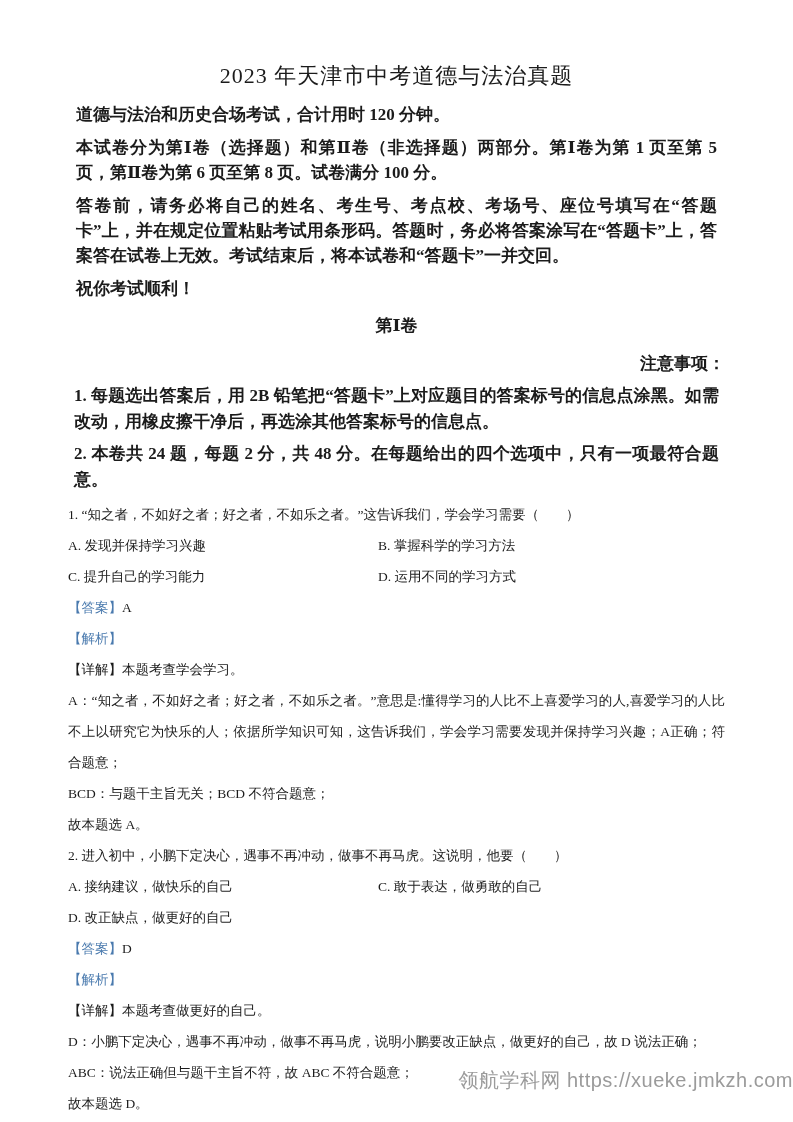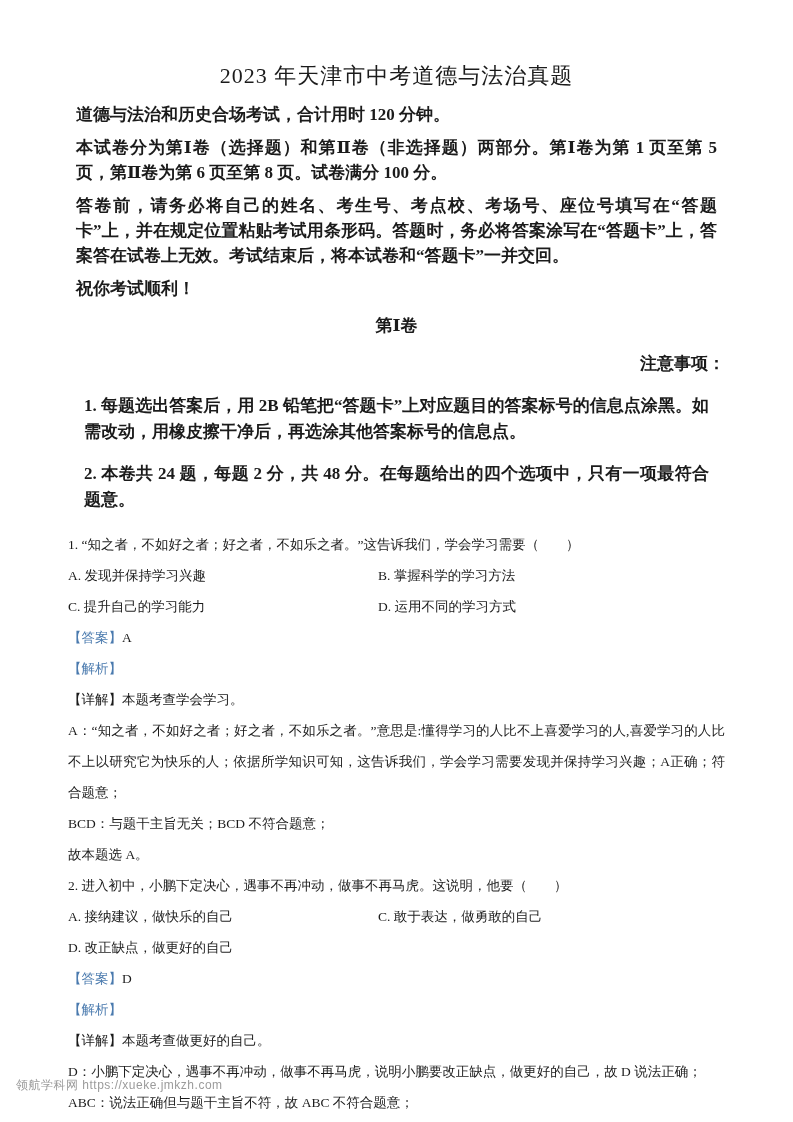--- a/index.html
+++ b/index.html
@@ -42,21 +42,21 @@
     text-align:center;
   }
   .notes-heading{
     margin:0;
     font-size:17px;
     line-height:26px;
     font-weight:bold;
     text-align:right;
   }
   .notes p{
-    margin:16px;
+    margin:6px;
     font-size:17px;
     line-height:26px;
     font-weight:bold;
     text-align:justify;
   }
   .qa{
     font-size:13.5px;
     line-height:31px;
   }
   .qa p{margin:0;}
@@ -67,23 +67,23 @@
     line-height:31px;
   }
   .detail{text-align:justify;}
   .tag{color:var(--tag-blue);}
   .answer-letter{color:#1b1b1b;}
   .watermark{
     position:absolute;
     left:16px;
     right:0;
     bottom:28px;
-    text-align:left;
+    text-align:right;
     font-family:"Liberation Sans","DejaVu Sans",sans-serif;
-    font-size:12px;
+    font-size:20px;
     color:var(--wm-gray);
     letter-spacing:0.5px;
   }
 </style>
 </head>
 <body>
 
 <div class="page">
 
   <h1 class="title">2023 年天津市中考道德与法治真题</h1>

